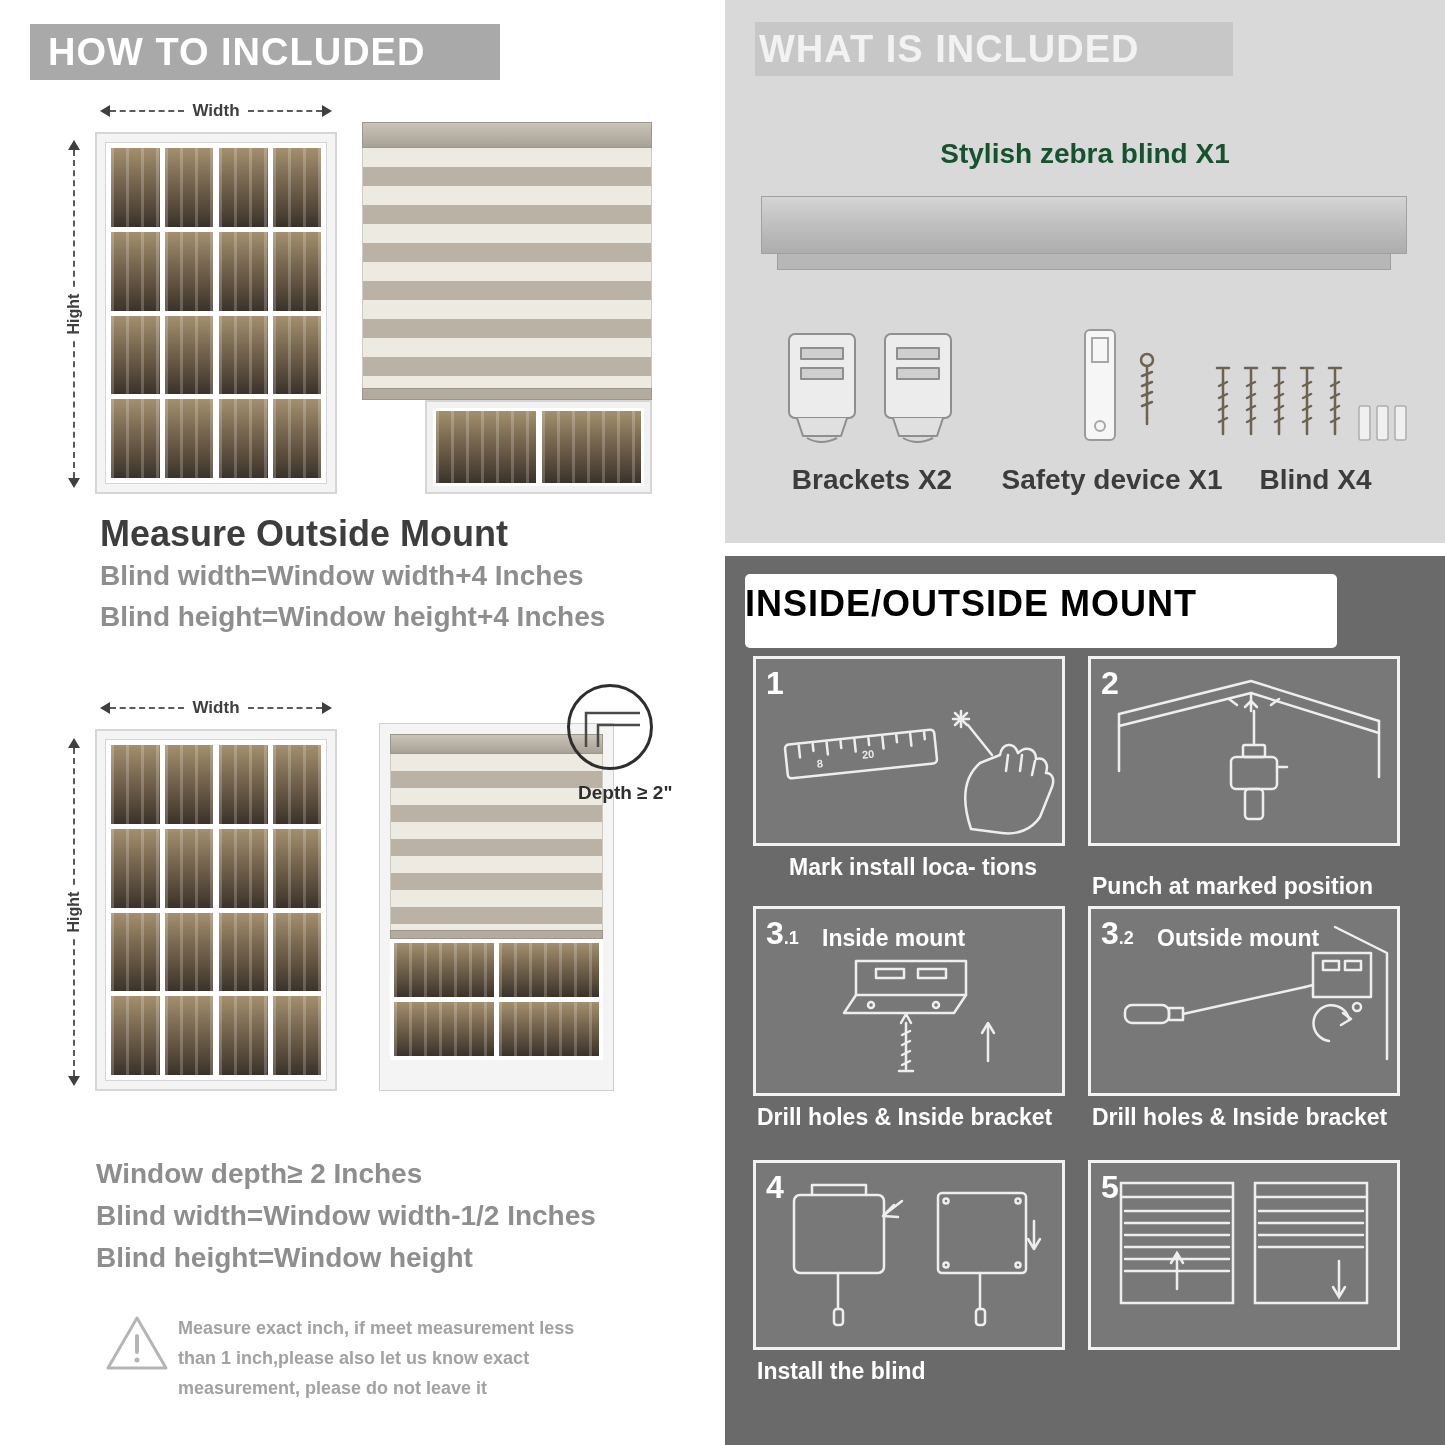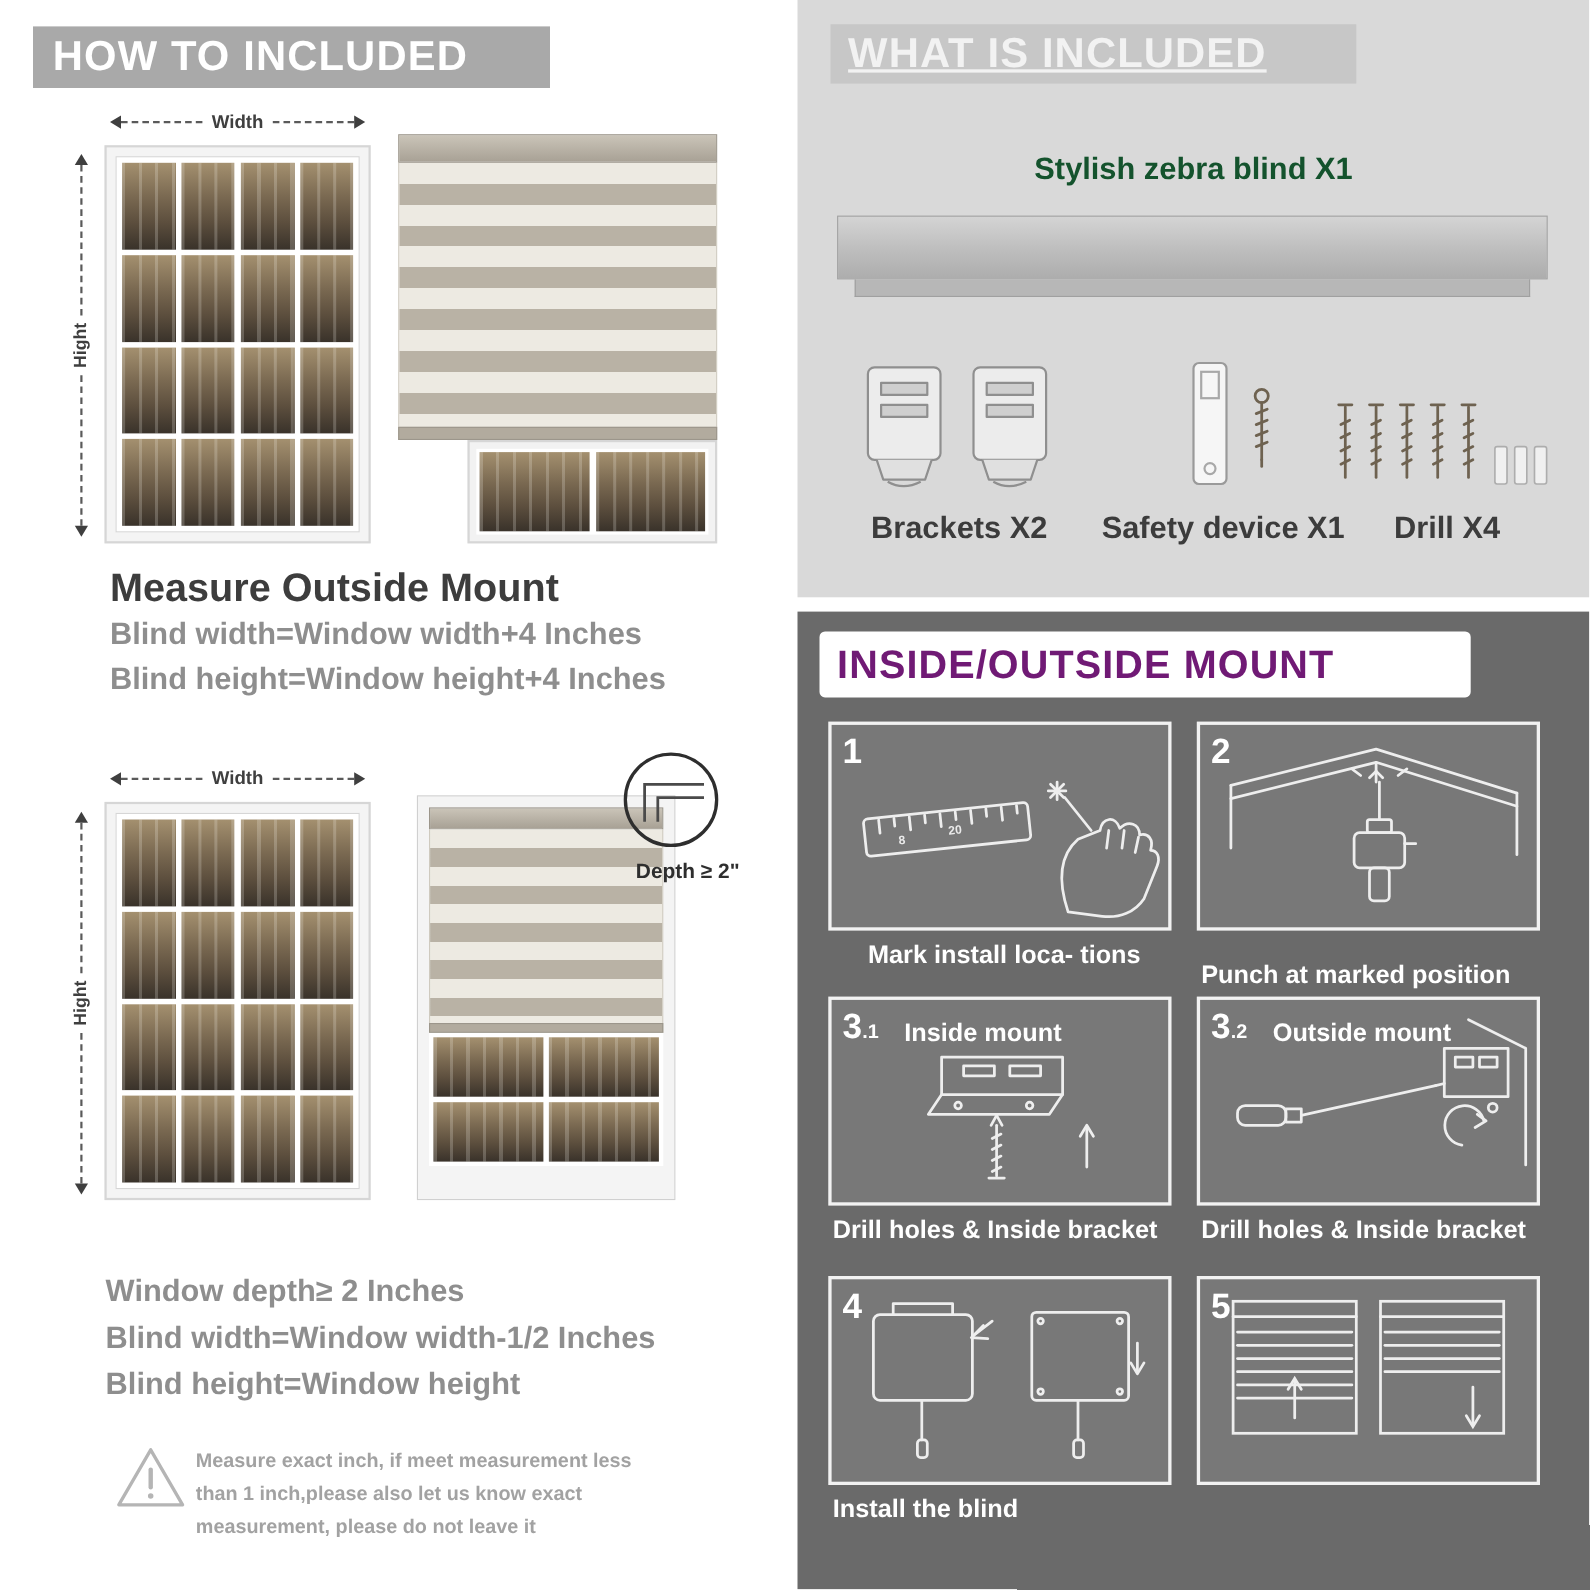--- a/index.html
+++ b/index.html
@@ -67,37 +67,37 @@
   #lo1{left:100px;top:560px;} #lo2{left:100px;top:601px;}
   #li1{left:96px;top:1158px;} #li2{left:96px;top:1200px;} #li3{left:96px;top:1242px;}
 
   #note-tri{left:102px;top:1312px;width:70px;height:64px;}
   .note-line{left:178px;font-size:18px;font-weight:bold;color:#a2a2a2;}
   #n1{top:1318px;} #n2{top:1348px;} #n3{top:1378px;}
 
   
   #right-top{left:725px;top:0;width:720px;height:543px;background:#d9d9d9;}
   #included-band{left:30px;top:22px;width:478px;height:54px;background:#c7c7c7;color:#f2f2f2;
-    font-size:38px;font-weight:bold;line-height:54px;padding-left:16px;letter-spacing:1px;text-decoration:underline;}
+    font-size:38px;font-weight:bold;line-height:54px;padding-left:4px;letter-spacing:1px;}
   #product-label{left:0;top:138px;width:100%;text-align:center;font-size:28px;font-weight:bold;color:#14532d;}
   #headrail{left:36px;top:196px;width:646px;height:58px;
     background:linear-gradient(180deg,#d4d4d4,#bdbdbd 55%,#adadad);border:1px solid #a0a0a0;}
   #headrail-lip{left:52px;top:254px;width:614px;height:16px;background:#b7b7b7;border:1px solid #a0a0a0;border-top:0;}
   #brackets-icon{left:58px;top:328px;width:178px;height:120px;}
   #safety-icon{left:322px;top:326px;width:140px;height:124px;}
   #screws-icon{left:488px;top:364px;width:205px;height:86px;}
   .inc-label{top:464px;font-size:28px;font-weight:bold;color:#3c3c3c;text-align:center;}
   #incl0{left:52px;width:190px;}
   #incl1{left:262px;width:250px;}
   #incl2{left:498px;width:185px;}
 
   
   #right-bottom{left:725px;top:556px;width:720px;height:889px;background:#6a6a6a;}
-  #mount-header{left:20px;top:18px;width:592px;height:60px;background:#fff;border-radius:5px;
-    color:#701a75;font-size:36px;font-weight:bold;line-height:60px;padding-left:16px;letter-spacing:1px;}
+  #mount-header{left:20px;top:18px;width:592px;height:74px;background:#fff;border-radius:5px;
+    color:#000000;font-size:36px;font-weight:bold;line-height:60px;letter-spacing:1px;}
   .panel{width:312px;height:190px;border:3px solid #f2f2f2;background:#787878;overflow:hidden;}
   #p1{left:28px;top:100px;}  #p2{left:363px;top:100px;}
   #p3{left:28px;top:350px;}  #p4{left:363px;top:350px;}
   #p5{left:28px;top:604px;}  #p6{left:363px;top:604px;}
   .pnum{position:absolute;top:6px;left:10px;color:#fff;font-weight:bold;font-size:32px;z-index:2;}
   .pnum small{font-size:18px;font-weight:bold;}
   .inner-label{position:absolute;top:16px;left:66px;color:#fff;font-weight:bold;font-size:23px;z-index:2;}
   .caption{font-size:23px;font-weight:bold;color:#fff;width:330px;}
   #c1{left:32px;top:298px;margin-left:32px;} #c2{left:367px;top:298px;margin-top:19px;}
   #c3{left:32px;top:548px;} #c4{left:367px;top:548px;}
@@ -324,21 +324,21 @@
       </g>
       <g fill="rgba(255,255,255,0.6)" stroke="#adadad" stroke-width="1.5">
         <rect x="146" y="42" width="11" height="34" rx="2"></rect>
         <rect x="164" y="42" width="11" height="34" rx="2"></rect>
         <rect x="182" y="42" width="11" height="34" rx="2"></rect>
       </g>
     </svg>
 
     <div class="abs inc-label" id="incl0">Brackets X2</div>
     <div class="abs inc-label" id="incl1">Safety device X1</div>
-    <div class="abs inc-label" id="incl2">Drill X4</div>
+    <div class="abs inc-label" id="incl2">Blind X4</div>
   </div>
 
   <div class="abs" id="right-bottom">
     <div class="abs" id="mount-header">INSIDE/OUTSIDE MOUNT</div>
 
     <div class="abs panel" id="p1">
       <span class="pnum"><b>1</b><small></small></span>
       <svg class="art" viewBox="0 0 306 184">
         <g fill="none" stroke="#eee" stroke-width="2.5" stroke-linecap="round" stroke-linejoin="round">
           <g transform="rotate(-6 105 95)">

